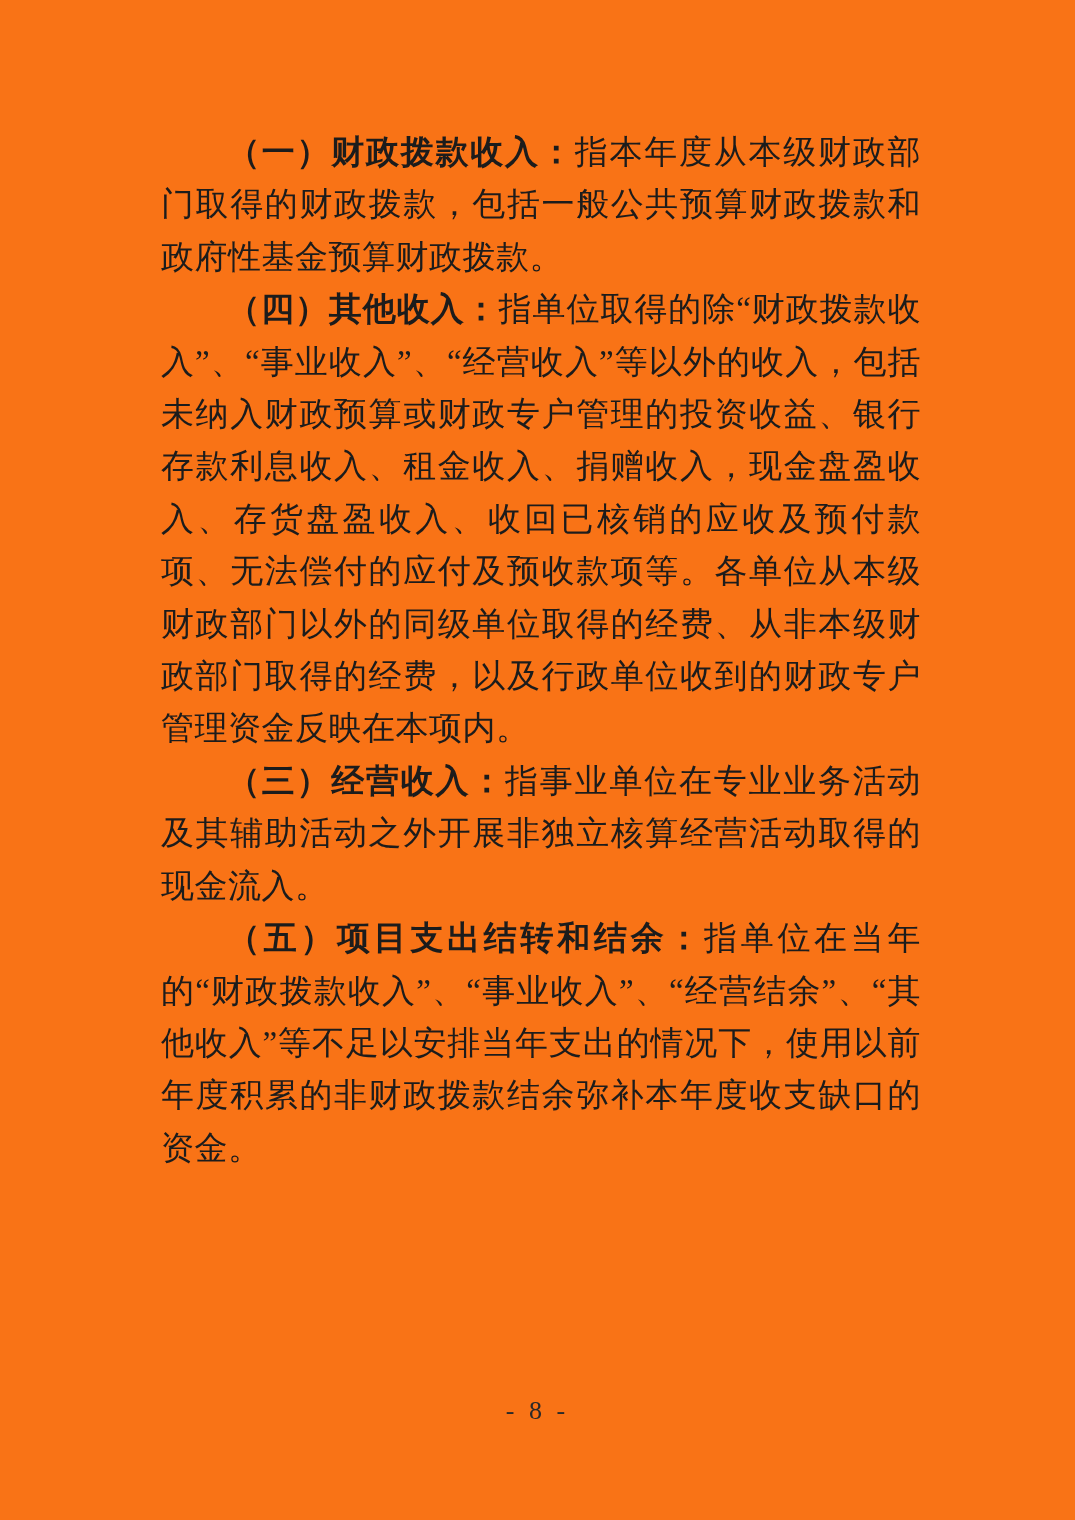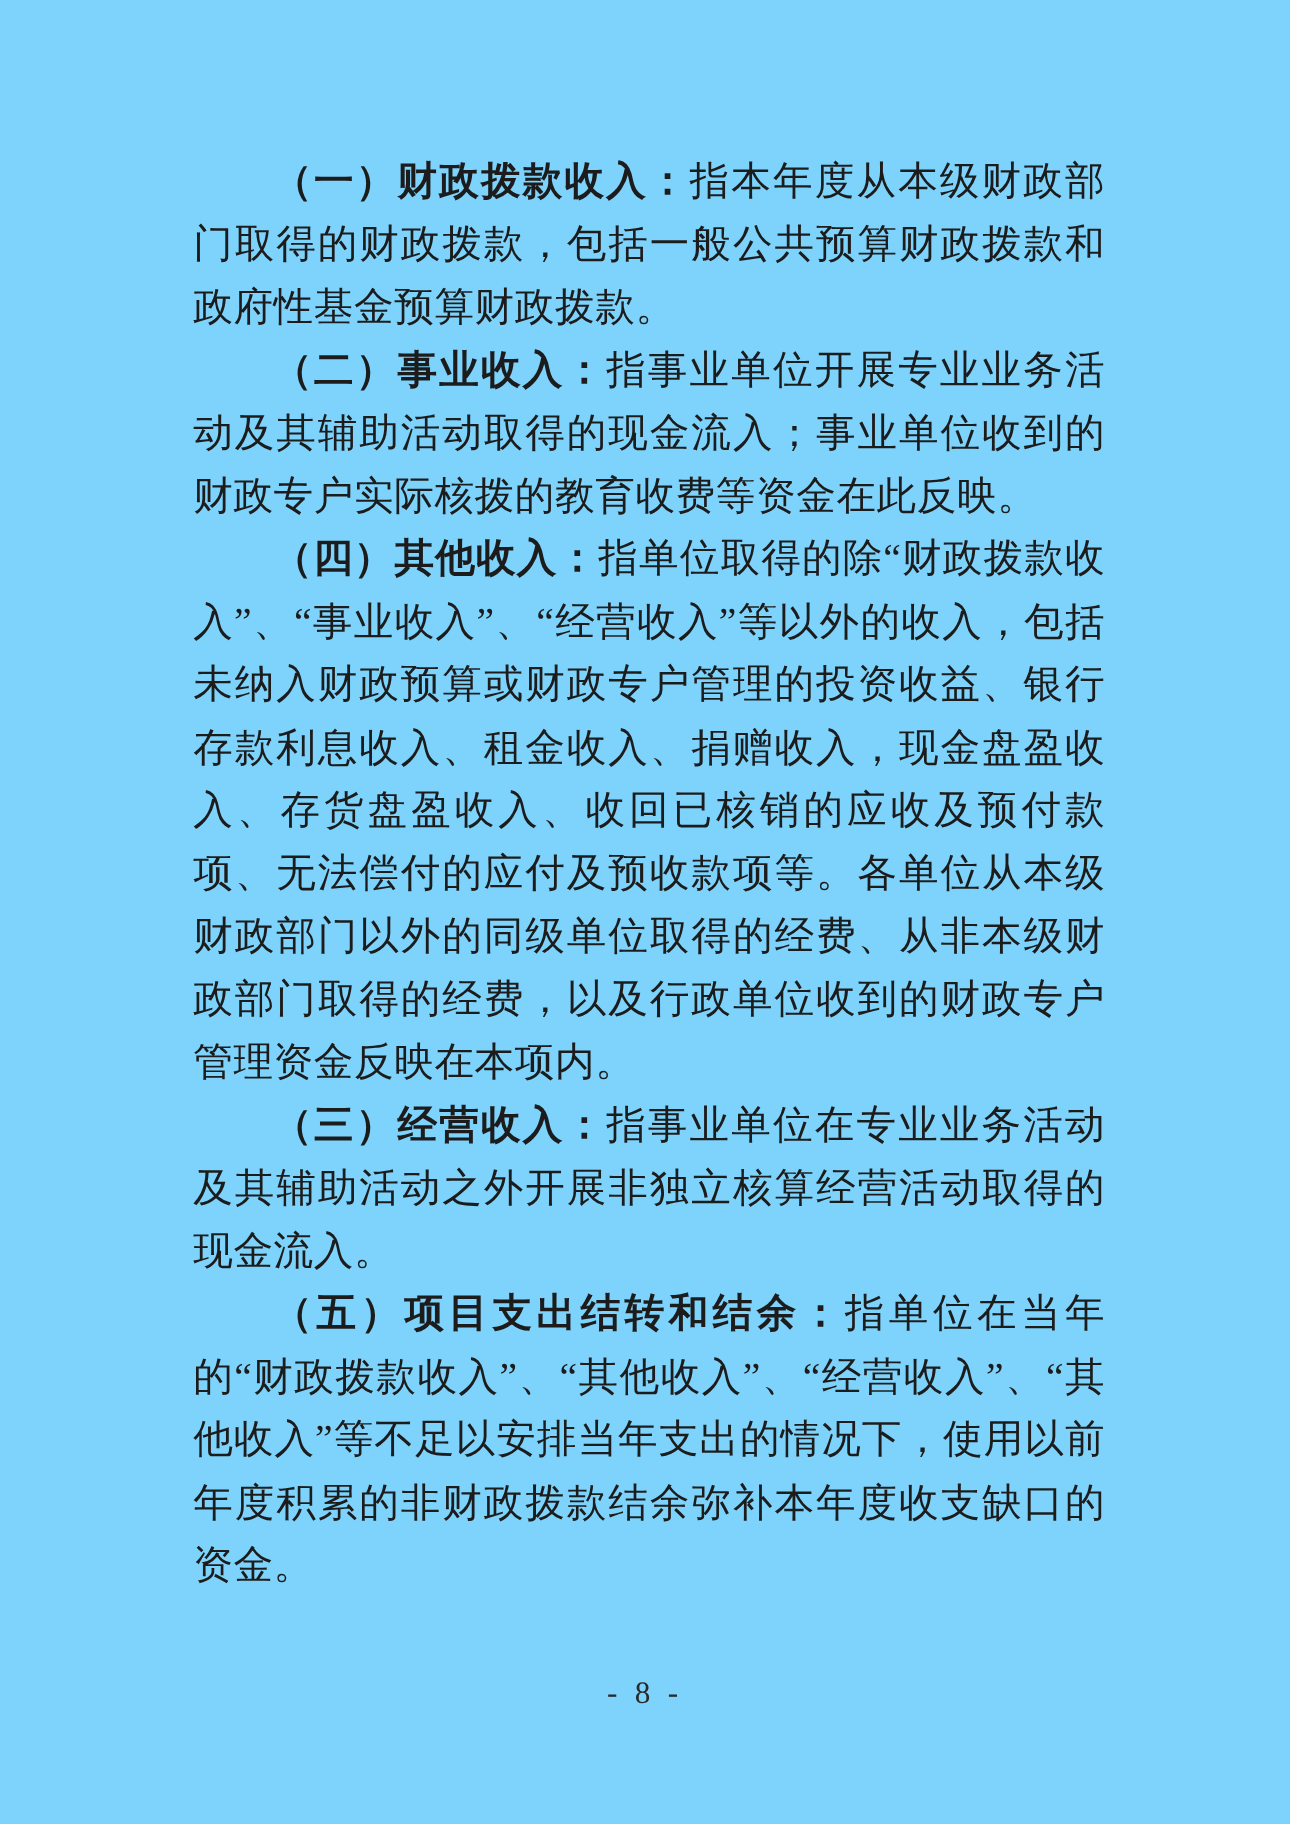--- a/index.html
+++ b/index.html
@@ -5,21 +5,21 @@
   html, body {
     margin: 0;
     padding: 0;
     background: #e9e9e9;
   }
   .page {
     position: relative;
     width: 1075px;
     height: 1520px;
     margin: 0 auto;
-    background: #7dd3fc;
+    background: #f97316;
     overflow: hidden;
     font-family: "Liberation Serif", "DejaVu Serif", serif;
   }
   .content {
     position: absolute;
     left: 161px;
     top: 126px;
     width: 760px;
     font-size: 33px;
     line-height: 52.4px;
@@ -48,25 +48,24 @@
   }
 </style>
 </head>
 <body>
 
 <div class="page">
   <div class="content">
 
     <p class="para"><span class="para-heading">（一）财政拨款收入：</span><span>指本年度从本级财政部门取得的财政拨款，包括一般公共预算财政拨款和政府性基金预算财政拨款。</span></p>
 
-    <p class="para"><span class="para-heading">（二）事业收入：</span><span>指事业单位开展专业业务活动及其辅助活动取得的现金流入；事业单位收到的财政专户实际核拨的教育收费等资金在此反映。</span></p>
 
     <p class="para"><span class="para-heading">（四）其他收入：</span><span>指单位取得的除“财政拨款收入”、“事业收入”、“经营收入”等以外的收入，包括未纳入财政预算或财政专户管理的投资收益、银行存款利息收入、租金收入、捐赠收入，现金盘盈收入、存货盘盈收入、收回已核销的应收及预付款项、无法偿付的应付及预收款项等。各单位从本级财政部门以外的同级单位取得的经费、从非本级财政部门取得的经费，以及行政单位收到的财政专户管理资金反映在本项内。</span></p>
 
     <p class="para"><span class="para-heading">（三）经营收入：</span><span>指事业单位在专业业务活动及其辅助活动之外开展非独立核算经营活动取得的现金流入。</span></p>
 
-    <p class="para"><span class="para-heading">（五）项目支出结转和结余：</span><span>指单位在当年的“财政拨款收入”、“其他收入”、“经营收入”、“其他收入”等不足以安排当年支出的情况下，使用以前年度积累的非财政拨款结余弥补本年度收支缺口的资金。</span></p>
+    <p class="para"><span class="para-heading">（五）项目支出结转和结余：</span><span>指单位在当年的“财政拨款收入”、“事业收入”、“经营结余”、“其他收入”等不足以安排当年支出的情况下，使用以前年度积累的非财政拨款结余弥补本年度收支缺口的资金。</span></p>
 
 
   </div>
 
   <div class="page-number">- 8 -</div>
 </div>
 
 </body></html>

